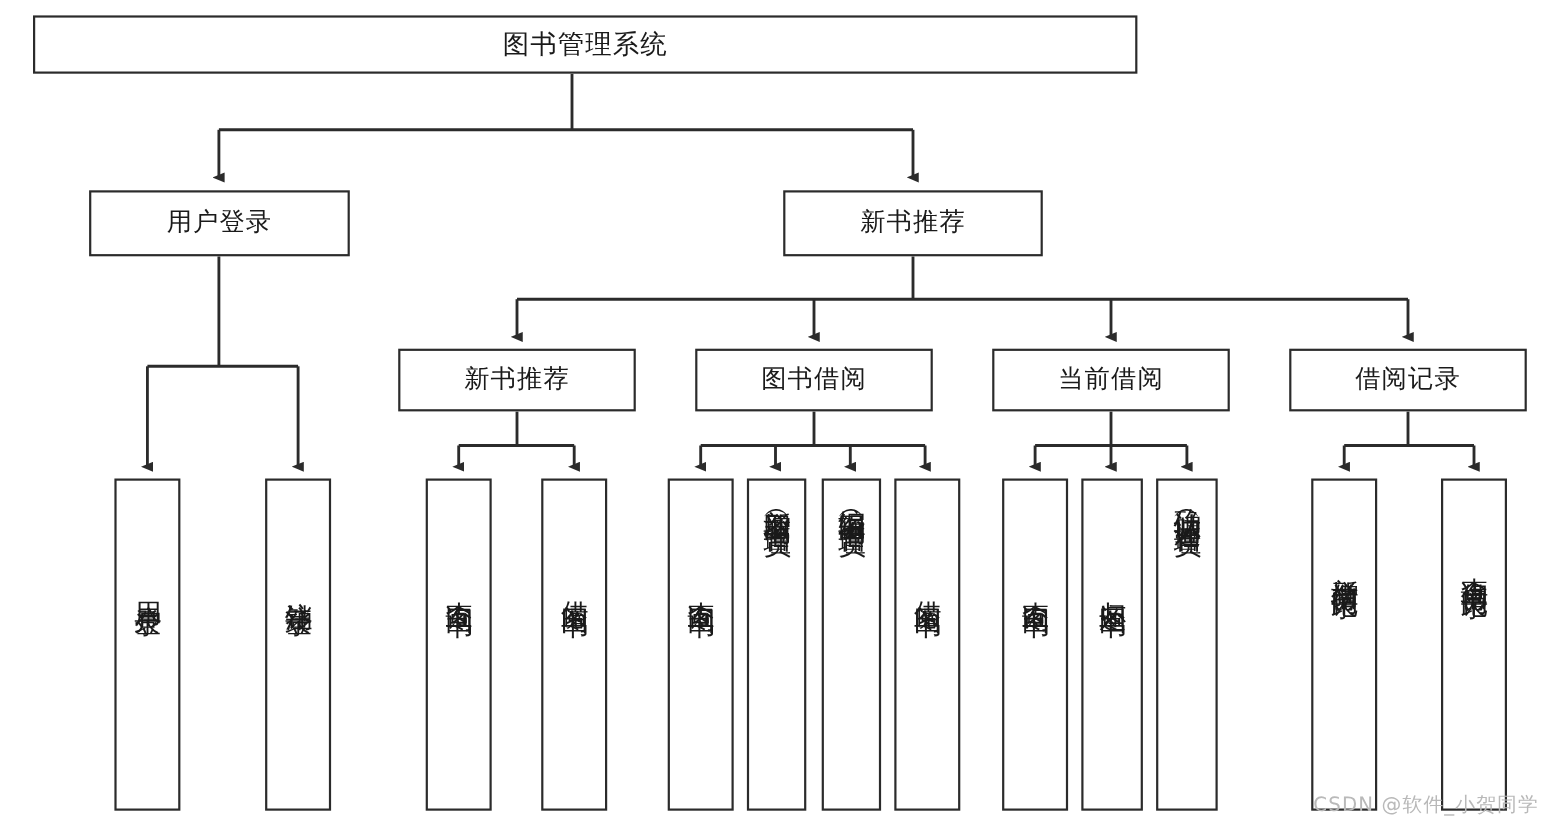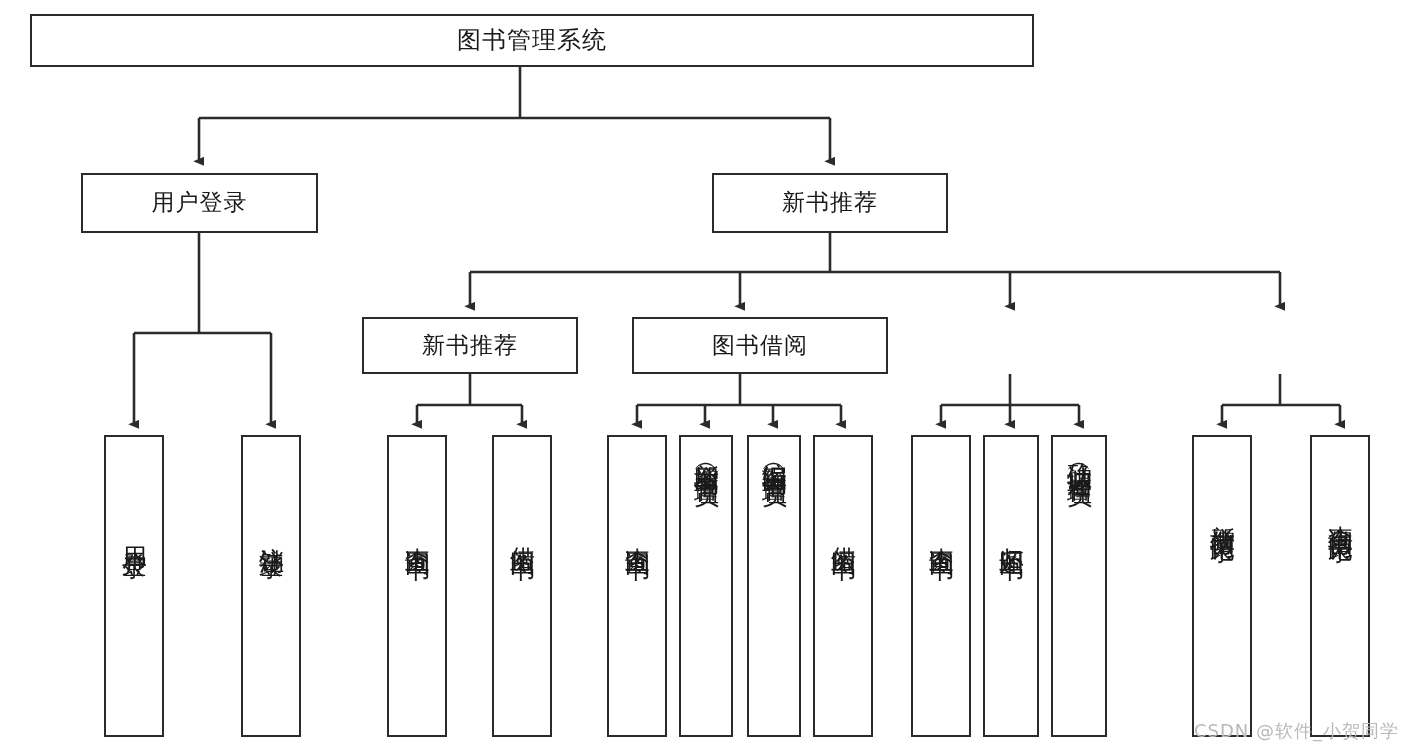--- a/index.html
+++ b/index.html
@@ -83,22 +83,28 @@
   <div class="node h" style="left:81px;top:173px;width:237px;height:60px;">
     <span>用户登录</span>
   </div>
   <div class="node h" style="left:712px;top:173px;width:236px;height:60px;">
     <span>新书推荐</span>
   </div>
 
   <div class="node h" style="left:362px;top:317px;width:216px;height:57px;justify-content:center;">
     <span>新书推荐</span>
   </div>
-  <div class="node h" style="left:632px;top:317px;width:256px;height:57px;">
+  <div class="node h" style="left:632px;top:317px;width:216px;height:57px;">
     <span>图书借阅</span>
+  </div>
+  <div class="node h" style="left:902px;top:317px;width:216px;height:57px;">
+    <span>当前借阅</span>
+  </div>
+  <div class="node h" style="left:1172px;top:317px;width:216px;height:57px;">
+    <span>借阅记录</span>
   </div>
 
   <div class="node v mid" style="left:104px;top:435px;width:60px;height:302px;">
     <span class="vtxt">用户登录</span>
   </div>
   <div class="node v mid" style="left:241px;top:435px;width:60px;height:302px;">
     <span class="vtxt">注销登录</span>
   </div>
 
   <div class="node v mid" style="left:387px;top:435px;width:60px;height:302px;">

